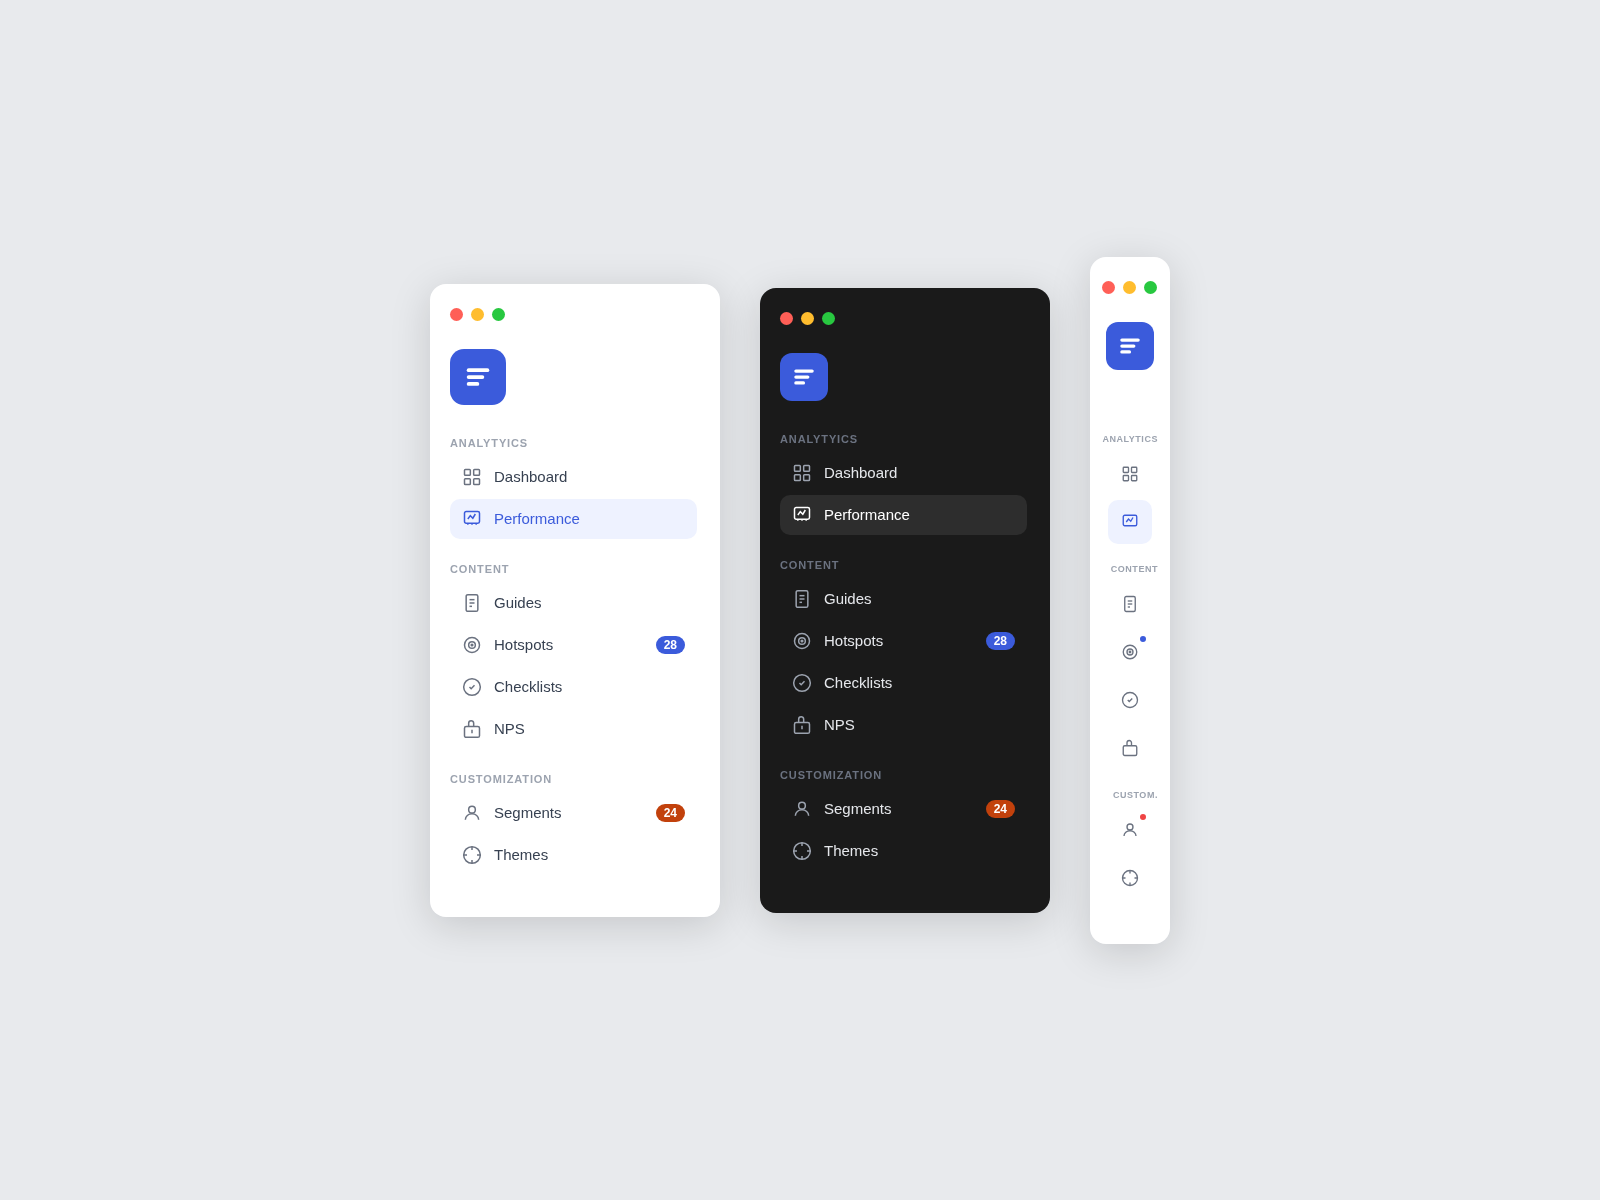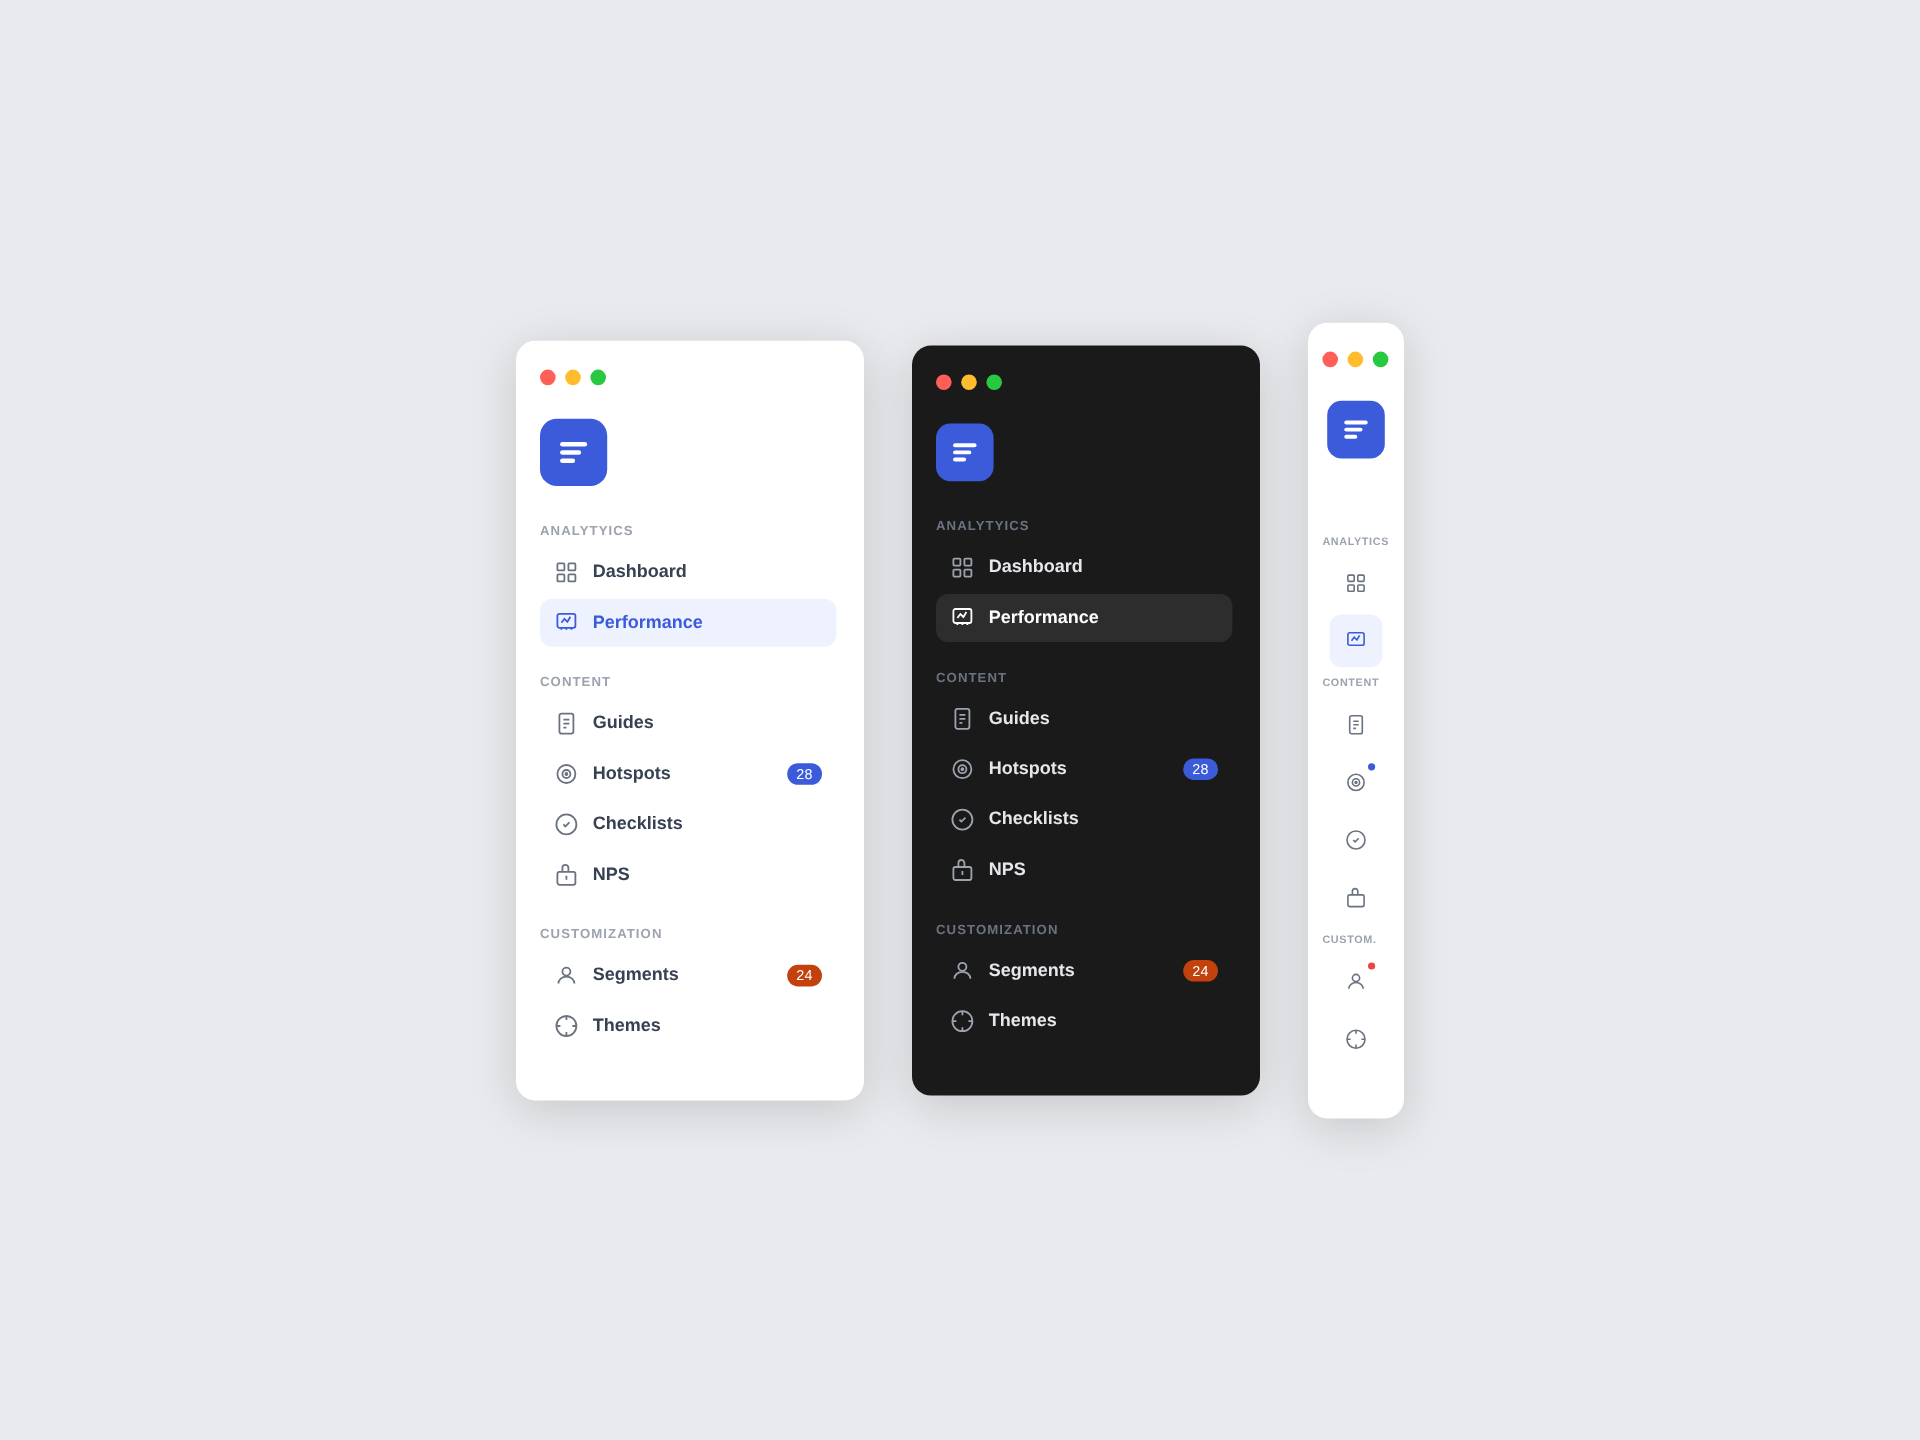--- a/index.html
+++ b/index.html
@@ -109,27 +109,27 @@
     .nav-item-dark {
       color: #e5e7eb;
     }
     .nav-item-dark.active {
       background: #2d2d2d;
       color: #ffffff;
     }
 
     .nav-label {
       font-size: 15px;
-      font-weight: 700;
+      font-weight: 400;
       flex: 1;
     }
 
     .badge {
       font-size: 12px;
-      font-weight: 400;
+      font-weight: 700;
       padding: 2px 8px;
       border-radius: 20px;
       min-width: 26px;
       text-align: center;
     }
     .badge-blue { background: #3b5bdb; color: white; }
     .badge-red { background: #c2410c; color: white; }
     .collapsed-icon-box {
       width: 44px;
       height: 44px;
@@ -142,22 +142,22 @@
     .collapsed-icon-box.active {
       background: #eef2ff;
     }
 
     .collapsed-section-label {
       font-size: 9px;
       font-weight: 600;
       letter-spacing: 0.06em;
       color: #9ca3af;
       margin-bottom: 8px;
-      margin-top: 8px;
-      text-align: left;
+      margin-top: 20px;
+      text-align: right;
     }
 
     
     .icon-svg {
       width: 20px;
       height: 20px;
       flex-shrink: 0;
     }
     .icon-svg-sm {
       width: 18px;

